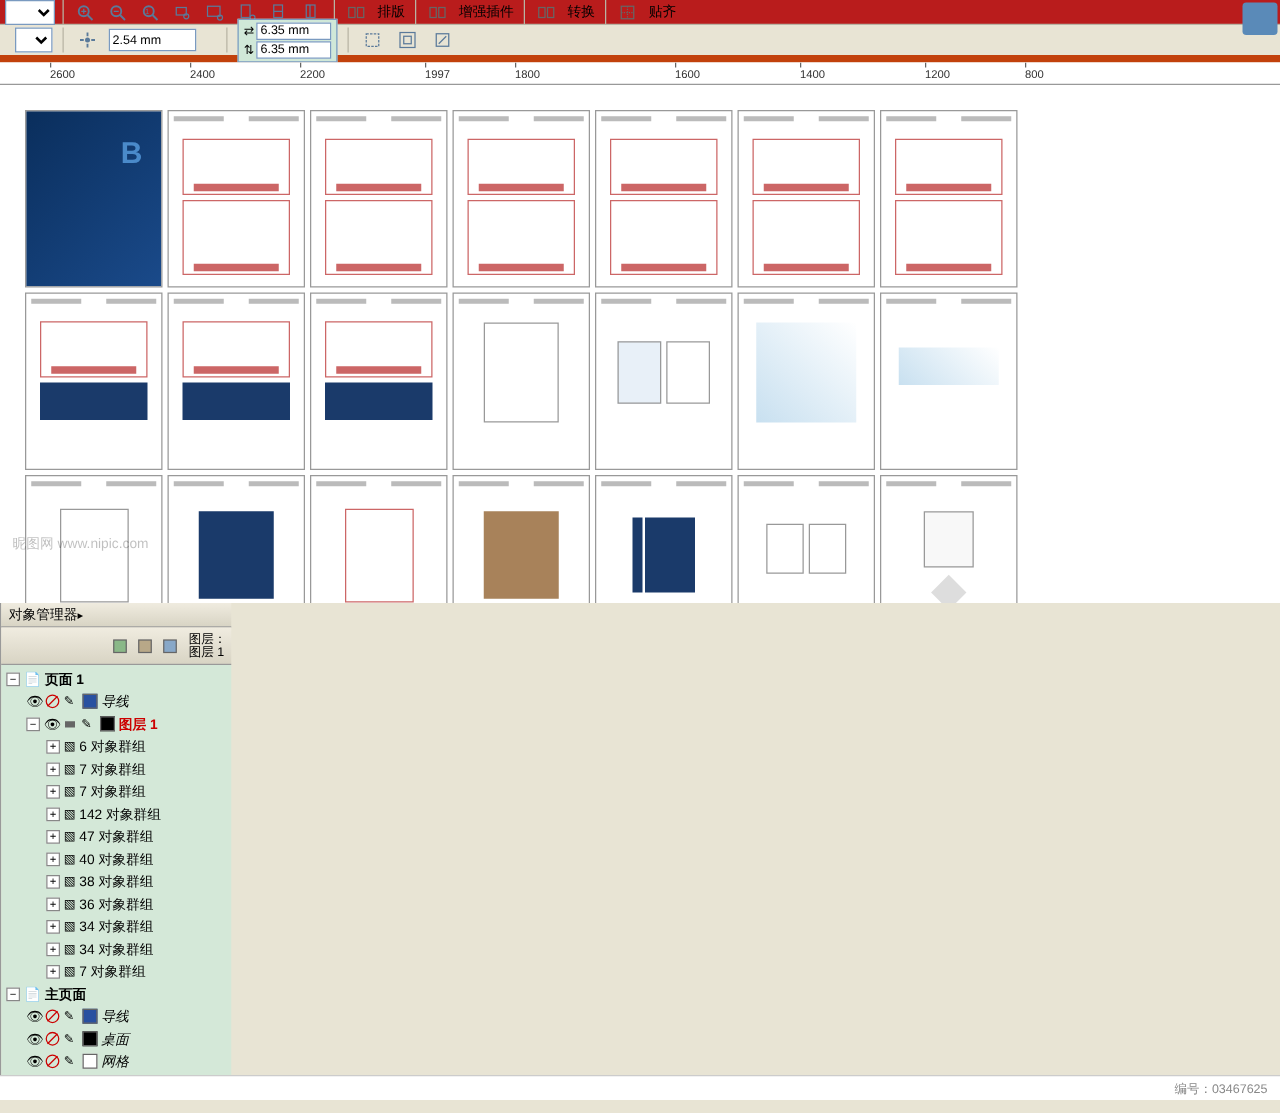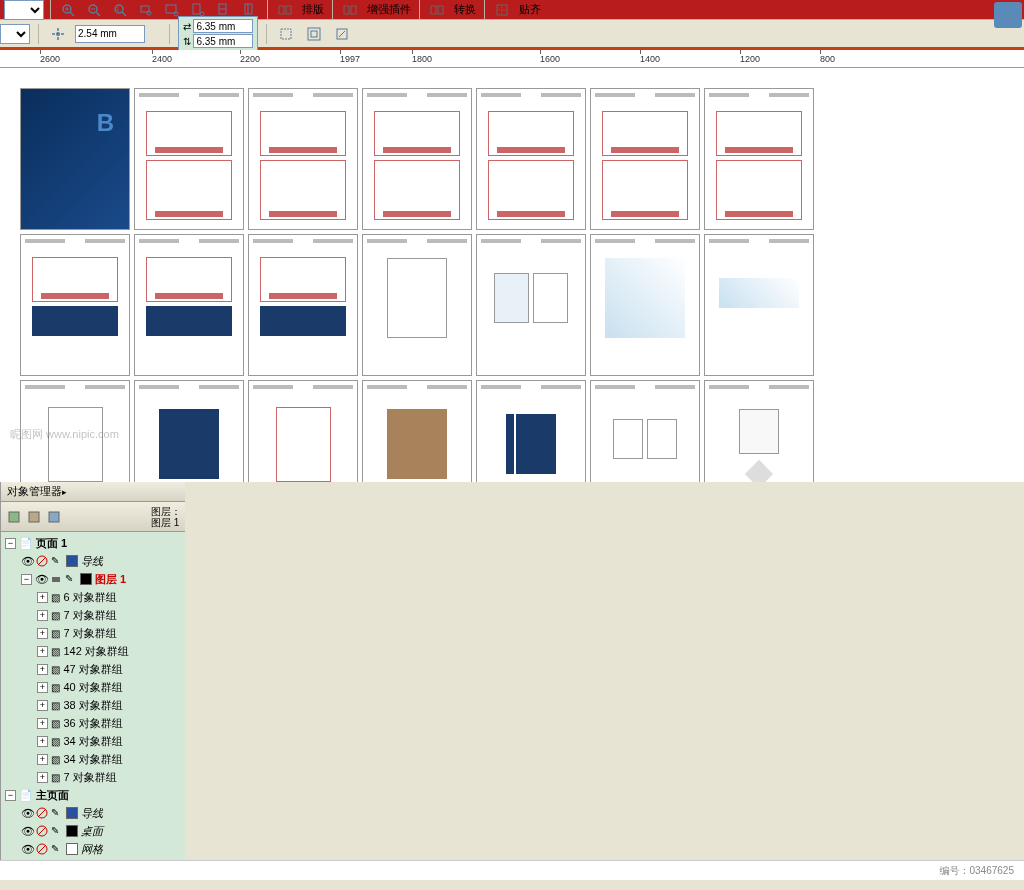--- a/index.html
+++ b/index.html
@@ -2,21 +2,21 @@
 <html><head>
 <meta charset="utf-8">
 <style>
 * { margin: 0; padding: 0; box-sizing: border-box; }
 body { font-family: "Microsoft YaHei", SimSun, sans-serif; font-size: 11px; background: #e8e4d4; overflow: hidden; width: 1024px; height: 890px; }
 .toolbar { height: 20px; background: #b91c1c; border-bottom: 1px solid #b8b4a4; display: flex; align-items: center; padding: 0 4px; gap: 4px; }
 .toolbar-dropdown { width: 40px; height: 20px; background: #fff; border: 1px solid #7a9ac0; font-size: 10px; }
 .icon-btn { width: 22px; height: 22px; display: flex; align-items: center; justify-content: center; cursor: pointer; border-radius: 2px; }
 .sep { width: 1px; height: 20px; background: #b8b4a4; margin: 0 2px; }
 .toolbar-label { font-size: 11px; margin: 0 2px; }
-.toolbar2 { height: 30px; background: #e8e4d4; border-bottom: 3px solid #c2410c; display: flex; align-items: center; padding: 0 0; gap: 6px; }
+.toolbar2 { height: 30px; background: #e8e4d4; border-bottom: 6px solid #c2410c; display: flex; align-items: center; padding: 0 12px; gap: 6px; }
 .num-input { width: 70px; height: 18px; background: #fff; border: 1px solid #7a9ac0; font-size: 10px; padding: 0 2px; }
 .spin-group { display: flex; flex-direction: column; gap: 1px; background: #d0e8d8; border: 1px solid #7a9ac0; padding: 2px 4px; }
 .spin-row { display: flex; align-items: center; gap: 2px; font-size: 10px; }
 .main { display: flex; height: calc(100% - 60px - 20px); flex-direction: column; }
 .canvas-area { flex: 1; background: #fff; position: relative; overflow: hidden; }
 .ruler-h { height: 18px; background: #fff; border-bottom: 1px solid #999; display: flex; font-size: 9px; color: #333; padding-left: 18px; position: relative; }
 .ruler-tick { position: absolute; top: 4px; font-size: 9px; }
 .ruler-tick::before { content: ''; position: absolute; top: -4px; left: 0; width: 1px; height: 4px; background: #666; }
 .canvas-content { background: #fff; padding: 20px 10px 10px 20px; height: calc(100% - 18px); overflow: auto; }
 .thumb-grid { display: grid; grid-template-columns: repeat(7, 110px); gap: 4px; }
@@ -35,21 +35,21 @@
 .orange-box { width: 50px; height: 65px; background: #d95020; margin: 10px auto; }
 .yellow-card { width: 80px; height: 55px; background: #e0a830; margin: 20px auto; }
 .red-cert { width: 85px; height: 55px; background: #c03020; margin: 20px auto; }
 .cd-disc { width: 50px; height: 50px; background: #1a1a1a; border-radius: 50%; margin: 15px auto; position: relative; }
 .cd-disc::after { content:''; position:absolute; top:50%; left:50%; width:10px; height:10px; background:#fff; border-radius:50%; transform:translate(-50%,-50%); }
 .gray-card { width: 80px; height: 100px; background: #ccc; margin: 8px auto; }
 .small-boxes { display: flex; gap: 4px; justify-content: center; margin-top: 20px; }
 .small-box { width: 30px; height: 40px; border: 1px solid #999; }
 .right-panel { width: 185px; background: #e8e4d4; border-left: 1px solid #999; display: flex; flex-direction: column; }
 .panel-title { height: 20px; background: linear-gradient(#f0ece0, #d8d4c4); border-bottom: 1px solid #999; padding: 2px 6px; font-size: 11px; display: flex; align-items: center; }
-.panel-icons { height: 30px; background: linear-gradient(#f0ece0, #d8d4c4); border-bottom: 1px solid #999; display: flex; align-items: center; padding: 0 4px; gap: 6px; justify-content: space-between; }
+.panel-icons { height: 30px; background: linear-gradient(#f0ece0, #d8d4c4); border-bottom: 1px solid #999; display: flex; align-items: center; padding: 0 4px; gap: 6px; justify-content: flex-end; }
 .panel-icons-left { display:flex; gap:2px; }
 .tree { flex: 1; background: #d4e8d8; overflow: auto; font-size: 11px; padding: 2px; }
 .tree-row { display: flex; align-items: center; height: 18px; gap: 3px; padding-left: 2px; }
 .tree-indent1 { padding-left: 18px; }
 .tree-indent2 { padding-left: 34px; }
 .exp { width: 11px; height: 11px; border: 1px solid #888; background: #fff; display: flex; align-items: center; justify-content: center; font-size: 9px; line-height: 1; cursor: pointer; }
 .eye { width: 12px; height: 12px; font-size: 11px; }
 .print-icon { width: 12px; height: 12px; }
 .pen { width: 12px; height: 12px; font-size: 10px; }
 .swatch { width: 12px; height: 12px; border: 1px solid #666; }

